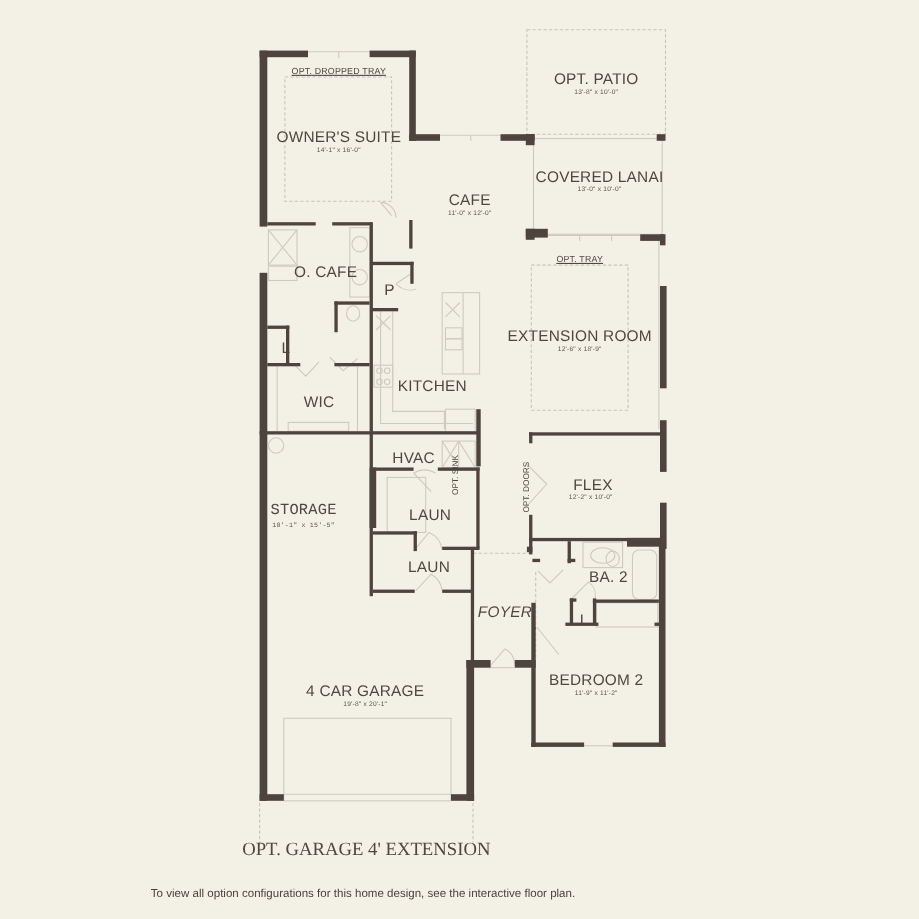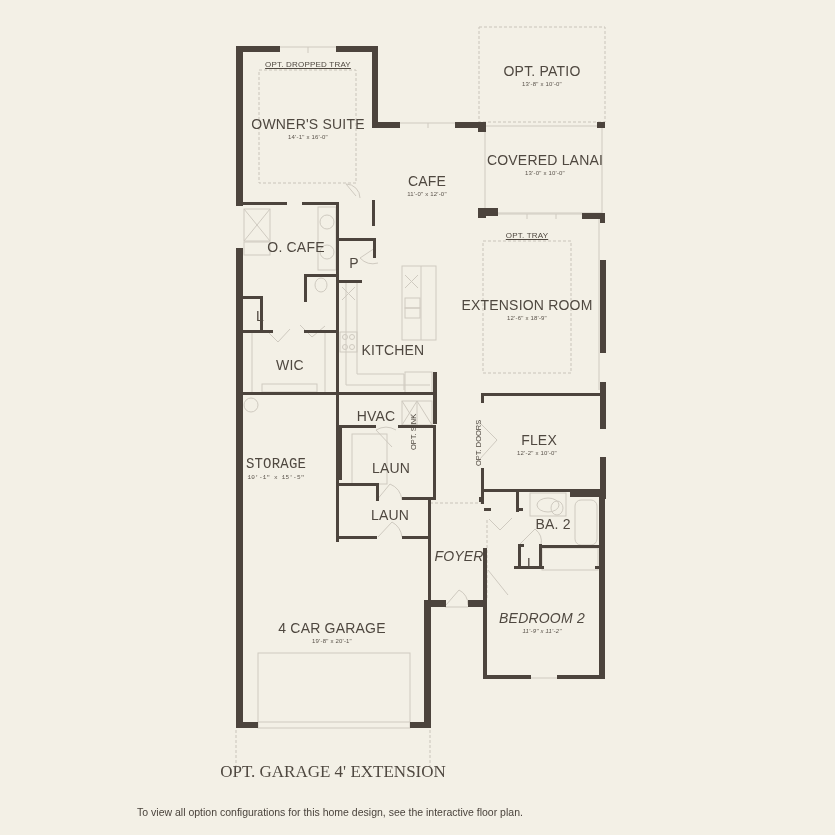--- a/index.html
+++ b/index.html
@@ -274,21 +274,21 @@
 
 <div class="lbl" style="left:537px; top:432px;text-align:right;">
   <div class="room-name">FLEX</div>
   <div class="room-dim">12'-2" x 10'-0"</div>
 </div>
 
 <div class="lbl room-name" style="left:553px; top:516px;">BA. 2</div>
 <div class="lbl room-name" style="left:531px; top:555px;">L</div>
 <div class="lbl room-name" style="left:459px; top:548px;font-style:italic;">FOYER</div>
 
-<div class="lbl" style="left:542px; top:610px;font-style:italic;">
+<div class="lbl" style="left:542px; top:610px;">
   <div class="room-name">BEDROOM 2</div>
   <div class="room-dim">11'-9" x 11'-2"</div>
 </div>
 
 <div class="lbl" style="left:332px; top:620px;">
   <div class="room-name">4 CAR GARAGE</div>
   <div class="room-dim">19'-8" x 20'-1"</div>
 </div>
 
 <div class="garage-ext" style="left:333px; top:762px;">OPT. GARAGE 4' EXTENSION</div>

